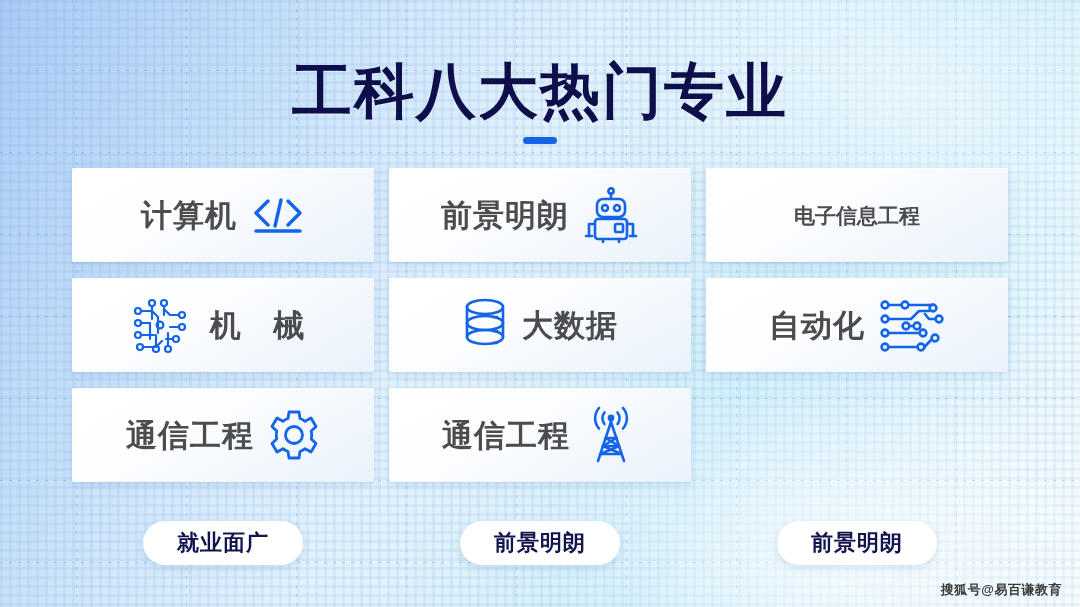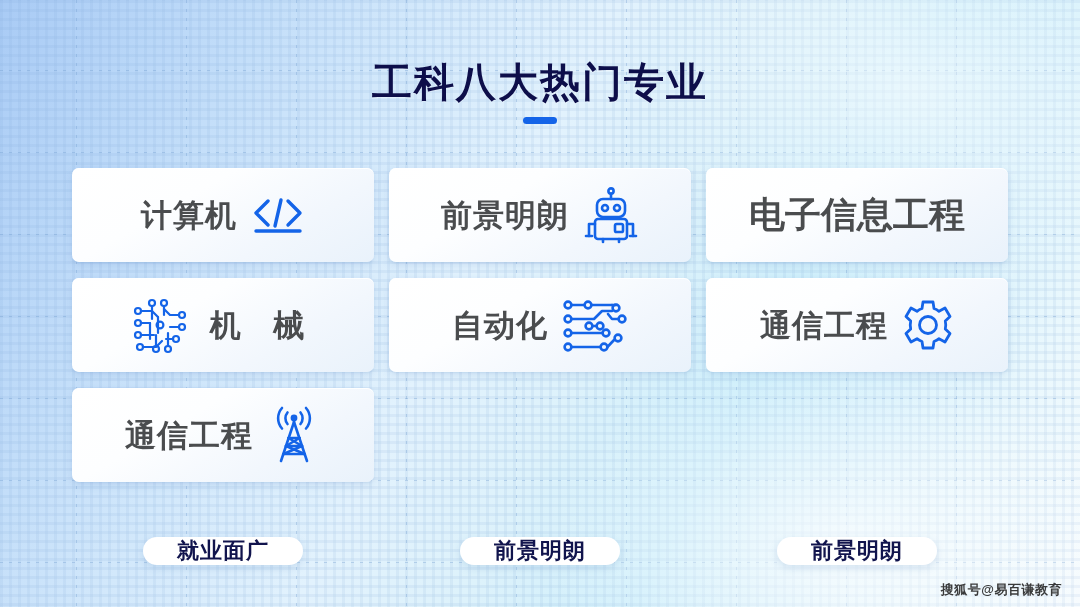--- a/index.html
+++ b/index.html
@@ -102,21 +102,21 @@
   
   #title-wrap {
     position: absolute;
     top: 62px;
     left: 0; right: 0;
     text-align: center;
     z-index: 4;
   }
   #title {
     display: inline-block;
-    font-size: 40px;
+    font-size: 60px;
     font-weight: 900;
     letter-spacing: 2px;
     color: #0d0e4a;
     line-height: 1;
     font-family: "Liberation Sans", "DejaVu Sans", sans-serif;
     text-shadow: 0 1px 0 rgba(255,255,255,.35);
   }
   #title-underline {
     margin: 15px auto 0;
     width: 34px;
@@ -132,21 +132,21 @@
     left: 72px;
     width: 936px;
     display: grid;
     grid-template-columns: repeat(3, 1fr);
     grid-auto-rows: 94px;
     column-gap: 15px;
     row-gap: 16px;
     z-index: 4;
   }
   .card {
-    border-radius: 7px;
+    border-radius: 2px;
     background:
       linear-gradient(150deg, #ffffff 0%, #fdfeff 36%, #f2f7fd 70%, #e9f2fb 100%);
     box-shadow:
       0 3px 9px rgba(80,125,185,.16),
       0 1px 2px rgba(80,125,185,.10),
       inset 0 1px 0 rgba(255,255,255,.9);
     display: flex;
     align-items: center;
     justify-content: center;
     gap: 14px;
@@ -156,21 +156,21 @@
   .card-label {
     font-size: 31px;
     font-weight: 700;
     color: #4a4c4e;
     letter-spacing: 1px;
     white-space: nowrap;
     line-height: 1;
     font-family: "Liberation Sans", "DejaVu Sans", sans-serif;
   }
   .card-label.spaced { letter-spacing: 12px; padding-left: 6px; }
-  .card-label.tight  { letter-spacing: 0px; font-size: 36px; }
+  .card-label.tight  { letter-spacing: 0px; font-size: 21px; }
   .card-icon {
     flex: 0 0 auto;
     display: flex;
     align-items: center;
     justify-content: center;
     color: #1464e8;
   }
 
   
   #pills {
@@ -180,21 +180,21 @@
     width: 936px;
     display: grid;
     grid-template-columns: repeat(3, 1fr);
     column-gap: 15px;
     z-index: 4;
   }
   .pill-cell { display: flex; justify-content: center; }
   .pill {
     background: #ffffff;
     border-radius: 22px;
-    padding: 2px 34px;
+    padding: 10px 34px;
     font-size: 22px;
     font-weight: 700;
     color: #11144d;
     letter-spacing: 1px;
     white-space: nowrap;
     line-height: 1.1;
     box-shadow: 0 3px 8px rgba(80,125,185,.18);
     font-family: "Liberation Sans", "DejaVu Sans", sans-serif;
   }
 
@@ -309,20 +309,37 @@
           <circle cx="38" cy="54" r="3"></circle>
             <path d="M38 51 V38"></path>
           <path d="M28 22 V38"></path>
             <path d="M20 28 V44"></path>
           <circle cx="30" cy="30" r="3.4"></circle>
         </svg>
       </span>
       <span class="card-label spaced">机 械</span>
     </div>
 
+    <div class="card">
+      <span class="card-icon">
+        <svg width="46" height="56" viewBox="0 0 46 56" fill="none" stroke="#1464e8" stroke-width="2.6" stroke-linecap="round" stroke-linejoin="round">
+          <ellipse cx="23" cy="10" rx="18" ry="7"></ellipse>
+          <path d="M5 10 V26"></path>
+            <path d="M41 10 V26"></path>
+          <ellipse cx="23" cy="26" rx="18" ry="7"></ellipse>
+          <path d="M5 26 V40"></path>
+            <path d="M41 26 V40"></path>
+          <ellipse cx="23" cy="40" rx="18" ry="7"></ellipse>
+          <path d="M31 20 H35"></path>
+            <path d="M31 34 H35"></path>
+            <path d="M31 46 H35"></path>
+        </svg>
+      </span>
+      <span class="card-label">大数据</span>
+    </div>
 
     <div class="card">
       <span class="card-label">自动化</span>
       <span class="card-icon">
         <svg width="66" height="58" viewBox="0 0 66 58" fill="none" stroke="#1464e8" stroke-width="2.6" stroke-linecap="round" stroke-linejoin="round">
           <circle cx="6" cy="9" r="3.4"></circle>
             <path d="M9.4 9 H22"></path>
           <circle cx="26" cy="9" r="3.4"></circle>
             <path d="M29.4 9 H50"></path>
           <circle cx="54" cy="12" r="3.4"></circle>

